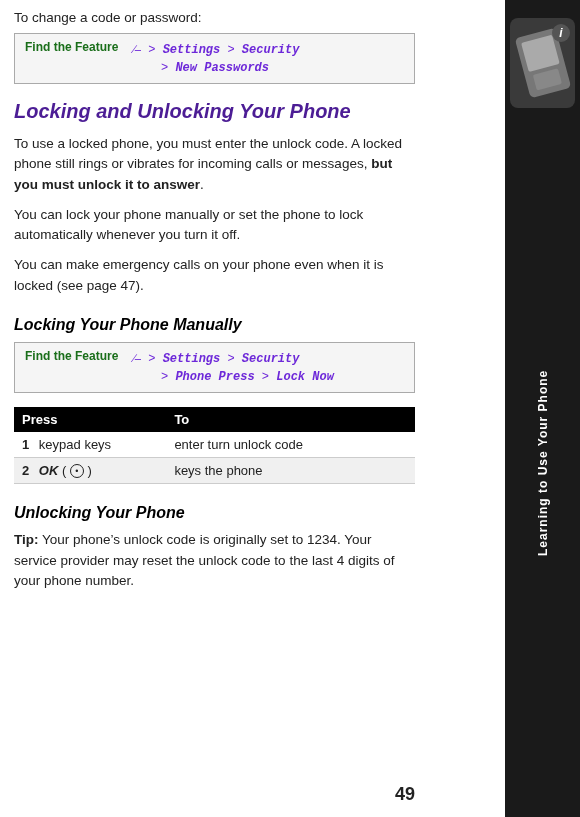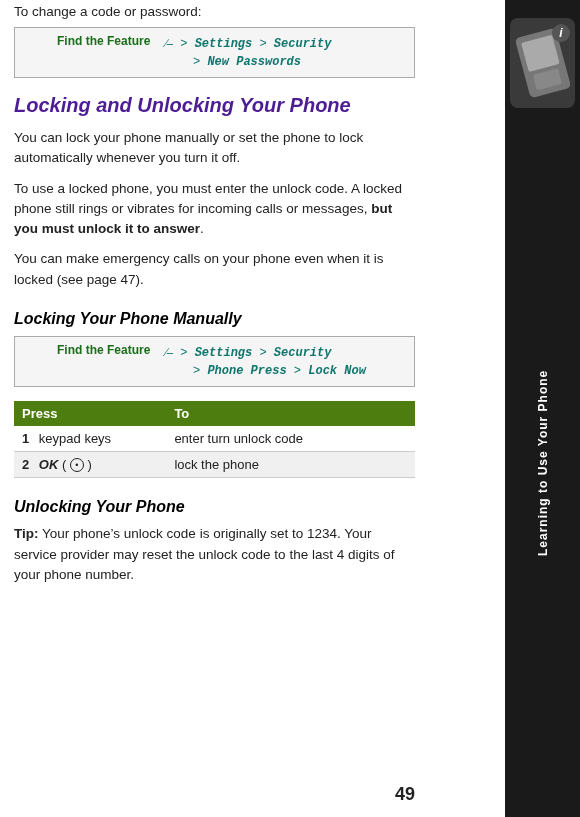--- a/index.html
+++ b/index.html
@@ -17,21 +17,21 @@
     .page-container {
       width: 580px;
       height: 817px;
       position: relative;
       display: flex;
     }
 
     
     .main-content {
       flex: 1;
-      padding: 4px 20px 20px 14px;
+      padding: 10px 20px 20px 14px;
       padding-right: 90px;
       position: relative;
     }
 
     
     .intro-text {
       font-size: 13.5px;
       color: #222;
       margin-bottom: 8px;
     }
@@ -46,27 +46,26 @@
       align-items: flex-start;
       gap: 8px;
     }
 
     .find-feature-label {
       font-size: 12px;
       font-weight: bold;
       color: #1a6e1a;
       white-space: nowrap;
       min-width: 100px;
-      margin-left: 32px;
     }
 
     .find-feature-path {
       font-size: 12px;
       font-style: italic;
-      color: #0f766e;
+      color: #6d28d9;
       font-family: 'Courier New', monospace;
       line-height: 1.5;
     }
 
     .find-feature-path .menu-item {
       font-weight: bold;
     }
 
     
     .section-heading {
@@ -100,21 +99,21 @@
     }
 
     
     .press-table {
       width: 100%;
       border-collapse: collapse;
       margin-bottom: 14px;
     }
 
     .press-table thead tr {
-      background: #4d7c0f;
+      background: #000000;
     }
 
     .press-table thead th {
       color: #fff;
       font-weight: bold;
       font-size: 13px;
       padding: 5px 8px;
       text-align: left;
     }
 
@@ -214,25 +213,25 @@
       <span class="find-feature-label">Find the Feature</span>
       <span class="find-feature-path">
         <span style="font-family:serif; font-weight:bold;">∕–</span>
         <span> &gt; <span class="menu-item">Settings</span> &gt; <span class="menu-item">Security</span></span><br>
         <span style="padding-left: 28px;">&gt; <span class="menu-item">New Passwords</span></span>
       </span>
     </div>
 
     <h1 class="section-heading">Locking and Unlocking Your Phone</h1>
 
-    <p class="body-text">You can lock your phone manually or set the phone to lock automatically whenever you turn it off.</p>
-
     <p class="body-text">
       <span>To use a locked phone, you must enter the unlock code. A locked phone still rings or vibrates for incoming calls or messages, </span><b>but you must unlock it to answer</b><span>.</span>
     </p>
+
+    <p class="body-text">You can lock your phone manually or set the phone to lock automatically whenever you turn it off.</p>
 
     <p class="body-text">You can make emergency calls on your phone even when it is locked (see page 47).</p>
 
     <h2 class="sub-heading">Locking Your Phone Manually</h2>
 
     <div class="find-feature-box">
       <span class="find-feature-label">Find the Feature</span>
       <span class="find-feature-path">
         <span style="font-family:serif; font-weight:bold;">∕–</span>
         <span> &gt; <span class="menu-item">Settings</span> &gt; <span class="menu-item">Security</span></span><br>
@@ -256,21 +255,21 @@
           <td>enter turn unlock code</td>
         </tr>
         <tr>
           <td>
             <span class="row-num">2</span>
             <span class="ok-btn">OK</span>
             <span> (
               <span class="circle-btn">•</span>
             )</span>
           </td>
-          <td>lock the phone</td>
+          <td>keys the phone</td>
         </tr>
       </tbody>
     </table>
 
     <h2 class="sub-heading">Unlocking Your Phone</h2>
 
     <p class="body-text">
       <b>Tip:</b><span> Your phone’s unlock code is originally set to 1234. Your service provider may reset the unlock code to the last 4 digits of your phone number.</span>
     </p>
 

